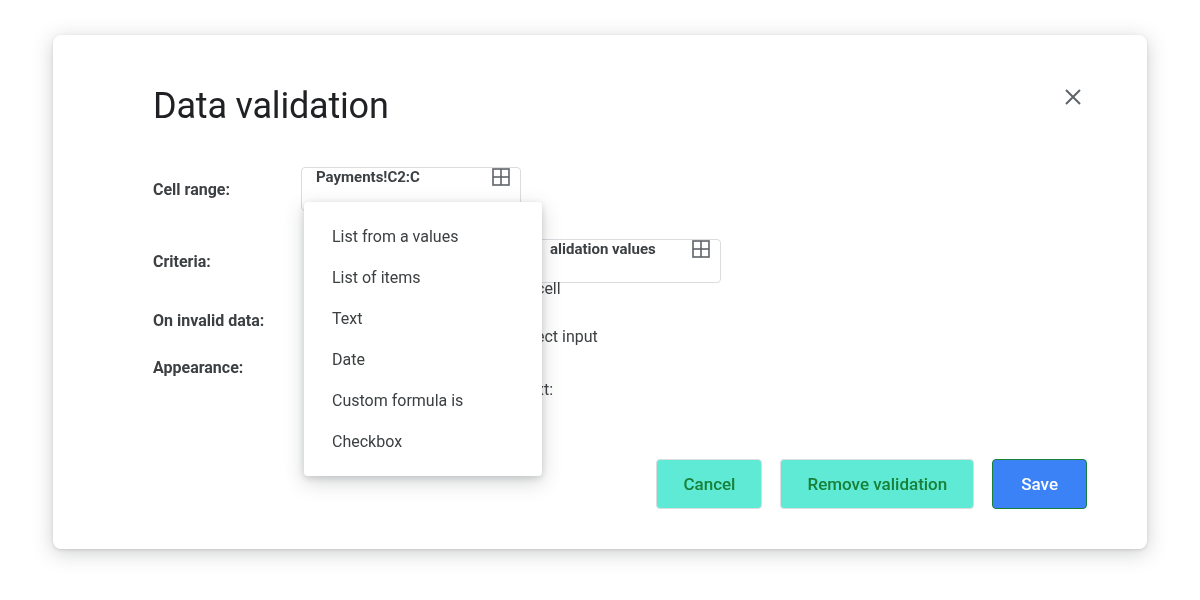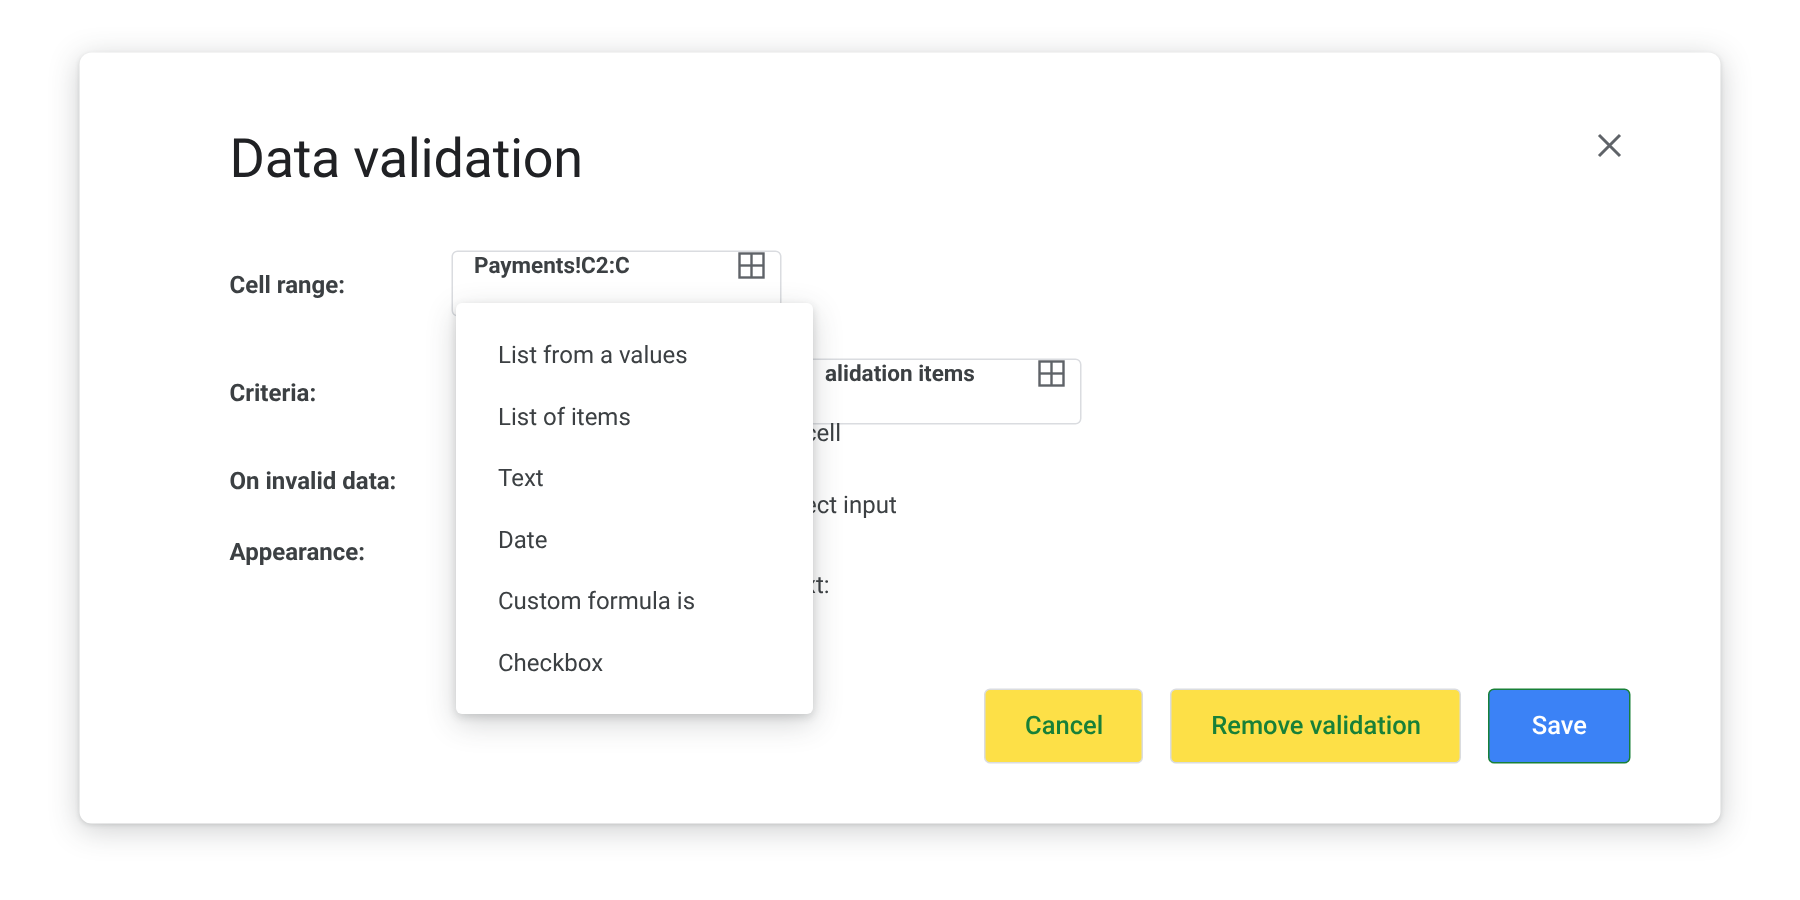--- a/index.html
+++ b/index.html
@@ -83,21 +83,21 @@
     height: 50px;
     border-radius: 4px;
     font-size: 17px;
     font-weight: 500;
     padding: 0 26px;
     display: flex;
     align-items: center;
     justify-content: center;
     cursor: pointer;
     border: 1px solid #dadce0;
-    background: #fde047;
+    background: #5eead4;
     color: #188038;
   }
   .btn.primary {
     background: #3b82f6;
     border-color: #188038;
     color: #fff;
     padding: 0 28px;
   }
   .dropdown {
     position: absolute;
@@ -147,21 +147,21 @@
             <line x1="9" y1="1" x2="9" y2="17" stroke="#5f6368" stroke-width="1.6"></line>
             <line x1="1" y1="9" x2="17" y2="9" stroke="#5f6368" stroke-width="1.6"></line>
           </svg>
       </span>
     </div>
   </div>
 
   <div class="row">
     <div class="label">Criteria:</div>
     <div class="input-box values" style="margin-left:234px;">
-      <span>alidation items</span>
+      <span>alidation values</span>
       <span class="grid-icon">
         <svg width="18" height="18" viewBox="0 0 18 18">
             <rect x="1" y="1" width="16" height="16" fill="none" stroke="#5f6368" stroke-width="1.6"></rect>
             <line x1="9" y1="1" x2="9" y2="17" stroke="#5f6368" stroke-width="1.6"></line>
             <line x1="1" y1="9" x2="17" y2="9" stroke="#5f6368" stroke-width="1.6"></line>
           </svg>
       </span>
     </div>
   </div>
 

